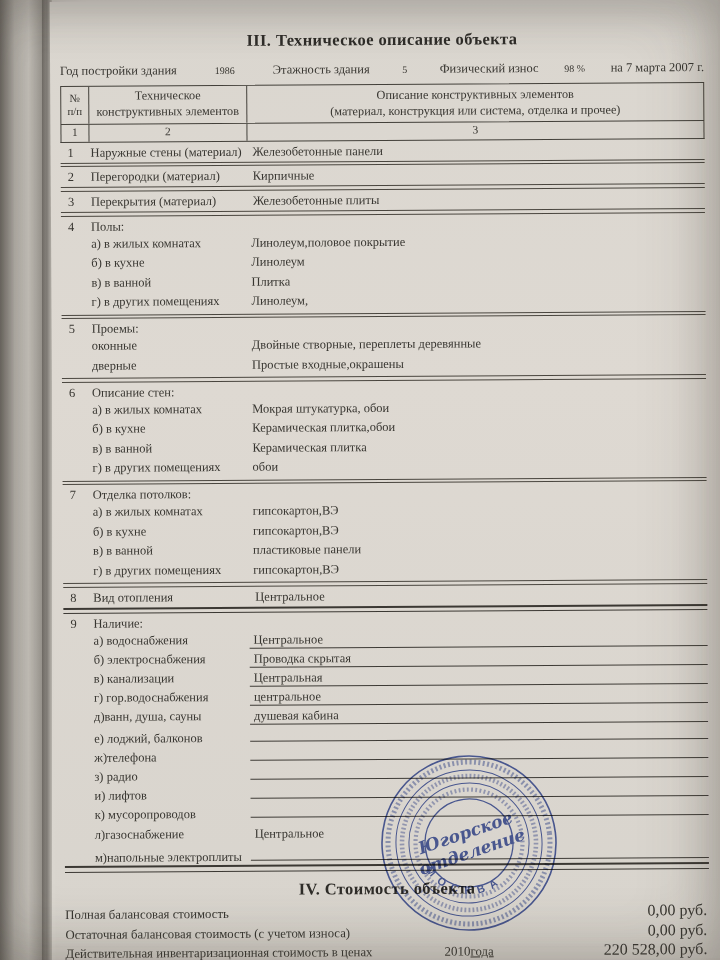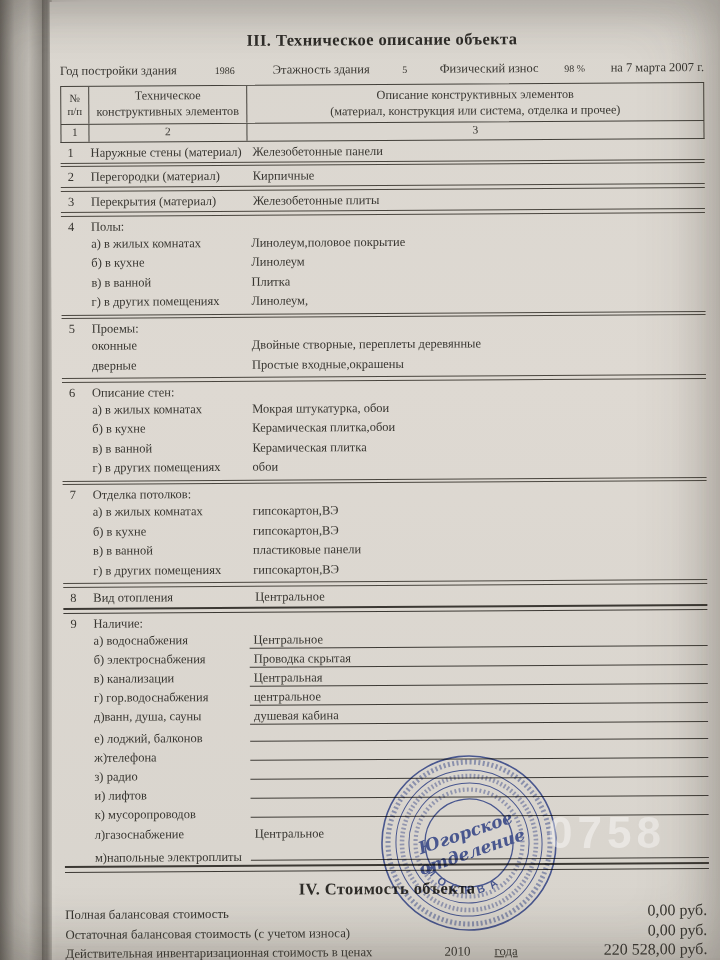--- a/index.html
+++ b/index.html
@@ -55,21 +55,21 @@
   .fill .tvalue{border-bottom:1.3px solid #3e3b36;min-height:14px;}
   .gap{margin-top:5px;}
   .sep{height:2.6px;border-top:1.1px solid #4a463f;border-bottom:1.1px solid #4a463f;}
   .sep.thick{height:3.4px;border-top:2.2px solid #3b3833;border-bottom:1.4px solid #3b3833;}
 
   
   .costs{margin-top:4px;}
   .cost-line{display:flex;align-items:baseline;min-height:19.5px;font-size:12.8px;}
   .cost-value{margin-left:auto;padding-right:2px;font-size:16px;}
   .cost-year{margin-left:72px;font-size:13px;}
-  .cost-year-word{margin-left:24px;text-decoration:underline;}
+  .cost-year-word{margin-left:0;text-decoration:underline;}
 
   
   .stamp{position:absolute;left:378px;top:752px;width:182px;height:182px;z-index:5;
     transform:rotate(-7deg);opacity:.88;mix-blend-mode:multiply;}
   
   .wm{position:absolute;left:548px;top:808px;z-index:6;font-family:"Liberation Sans", sans-serif;
     font-weight:bold;font-size:44px;letter-spacing:5px;color:rgba(255,255,255,.42);pointer-events:none;}
 </style>
 </head>
 <body>
@@ -311,15 +311,14 @@
     <path id="arcBottom" d="M 40 91 A 51 51 0 0 0 142 91" fill="none"></path>
     <text font-family="Liberation Sans, sans-serif" font-size="11" font-weight="bold" fill="#3d52a5" letter-spacing="7">
       <textPath href="#arcBottom" startOffset="14%"><tspan>МОСКВА</tspan></textPath>
     </text>
     <g transform="rotate(-12 91 91)" fill="#3d52a5" text-anchor="middle" font-family="DejaVu Serif, serif" font-style="italic" font-weight="bold">
       <text x="91" y="86" font-size="17"><tspan>Югорское</tspan></text>
       <text x="91" y="106" font-size="17"><tspan>отделение</tspan></text>
     </g>
   </svg>
 
-  <div class="wm">0758</div>
   <div class="vignette"></div>
 </div>
 
 </body></html>

